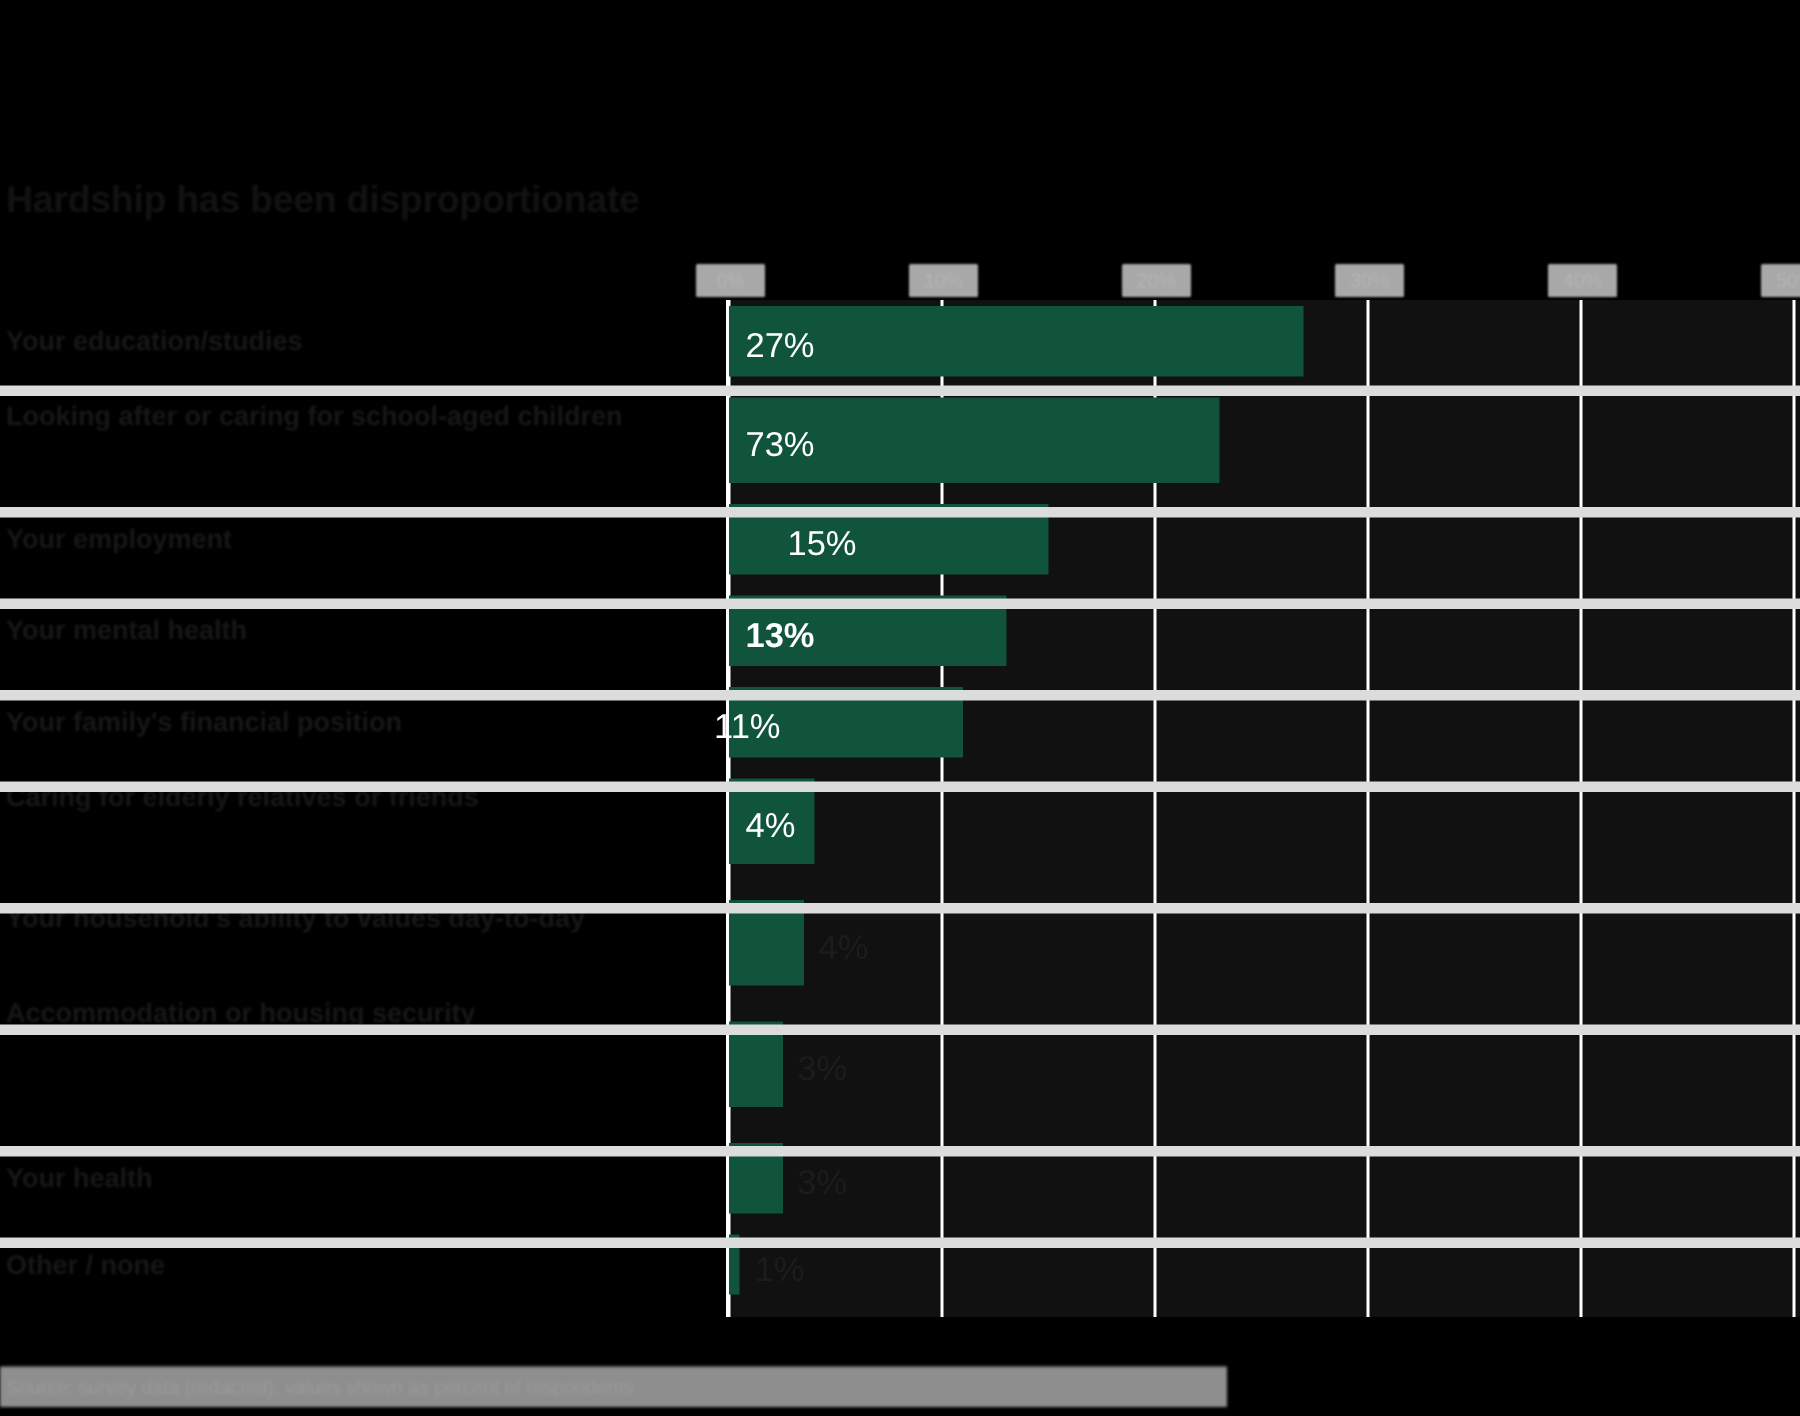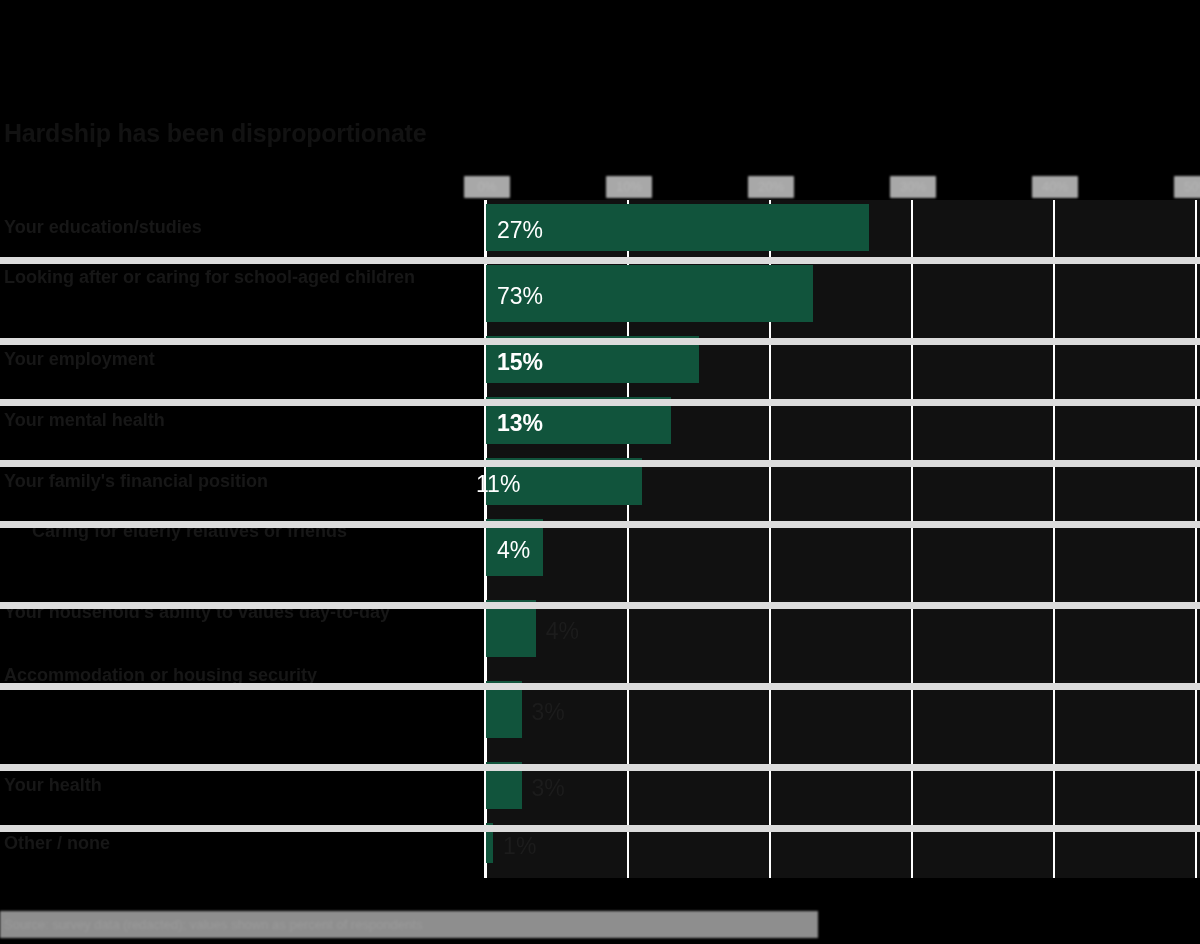--- a/index.html
+++ b/index.html
@@ -151,28 +151,28 @@
   <div id="axis-zero"></div>
   <div id="rows">
       <div class="cat-label" style="top: 15px;">Your education/studies</div>
       <div class="bar" style="left: 486px; top: 4px; width: 383.4px; height: 47px; background: rgb(17, 84, 60);"></div>
       <div class="bar-value-in" style="left: 497px; top: 19px;">27%</div>
       <div class="cat-label" style="top: 65px;">Looking after or caring for school-aged children</div>
       <div class="bar" style="left: 486px; top: 65px; width: 326.6px; height: 57px; background: rgb(17, 84, 60);"></div>
       <div class="bar-value-in" style="left: 497px; top: 85px;">73%</div>
       <div class="cat-label" style="top: 147px;">Your employment</div>
       <div class="bar" style="left: 486px; top: 136px; width: 213px; height: 47px; background: rgb(17, 84, 60);"></div>
-      <div class="bar-value-in" style="left: 497px; top: 151px; font-weight: bold;">15%</div>
+      <div class="bar-value-in" style="left: 525px; top: 151px;">15%</div>
       <div class="cat-label" style="top: 208px;">Your mental health</div>
       <div class="bar" style="left: 486px; top: 197px; width: 184.6px; height: 47px; background: rgb(17, 84, 60);"></div>
       <div class="bar-value-in" style="left: 497px; top: 212px; font-weight: bold;">13%</div>
       <div class="cat-label" style="top: 269px;">Your family's financial position</div>
       <div class="bar" style="left: 486px; top: 258px; width: 156.2px; height: 47px; background: rgb(17, 84, 60);"></div>
       <div class="bar-value-in" style="left: 476px; top: 273px;">11%</div>
-      <div class="cat-label" style="top: 319px; margin-left: 28px;">Caring for elderly relatives or friends</div>
+      <div class="cat-label" style="top: 319px;">Caring for elderly relatives or friends</div>
       <div class="bar" style="left: 486px; top: 319px; width: 56.8px; height: 57px; background: rgb(17, 84, 60);"></div>
       <div class="bar-value-in" style="left: 497px; top: 339px;">4%</div>
       <div class="cat-label" style="top: 400px;">Your household's ability to values day-to-day</div>
       <div class="bar" style="left: 486px; top: 400px; width: 49.7px; height: 57px; background: rgb(17, 84, 60);"></div>
       <div class="bar-value-out" style="left: 545.7px; top: 420px;">4%</div>
       <div class="cat-label" style="top: 463px;">Accommodation or housing security</div>
       <div class="bar" style="left: 486px; top: 481px; width: 35.5px; height: 57px; background: rgb(17, 84, 60);"></div>
       <div class="bar-value-out" style="left: 531.5px; top: 501px;">3%</div>
       <div class="cat-label" style="top: 573px;">Your health</div>
       <div class="bar" style="left: 486px; top: 562px; width: 35.5px; height: 47px; background: rgb(17, 84, 60);"></div>

